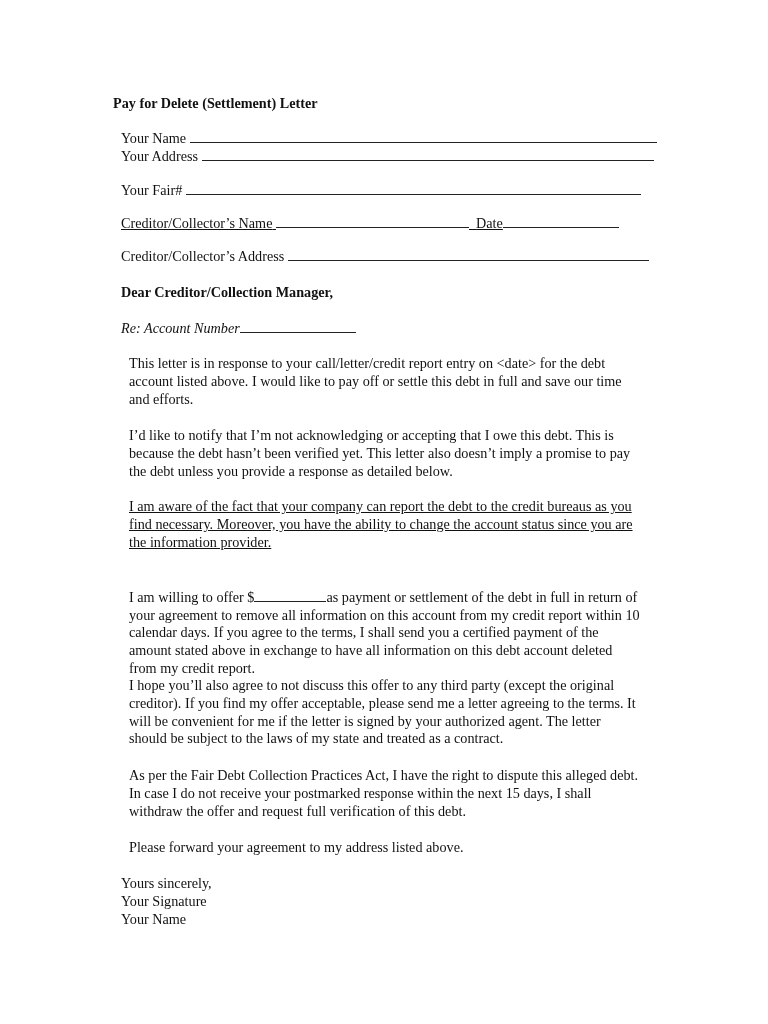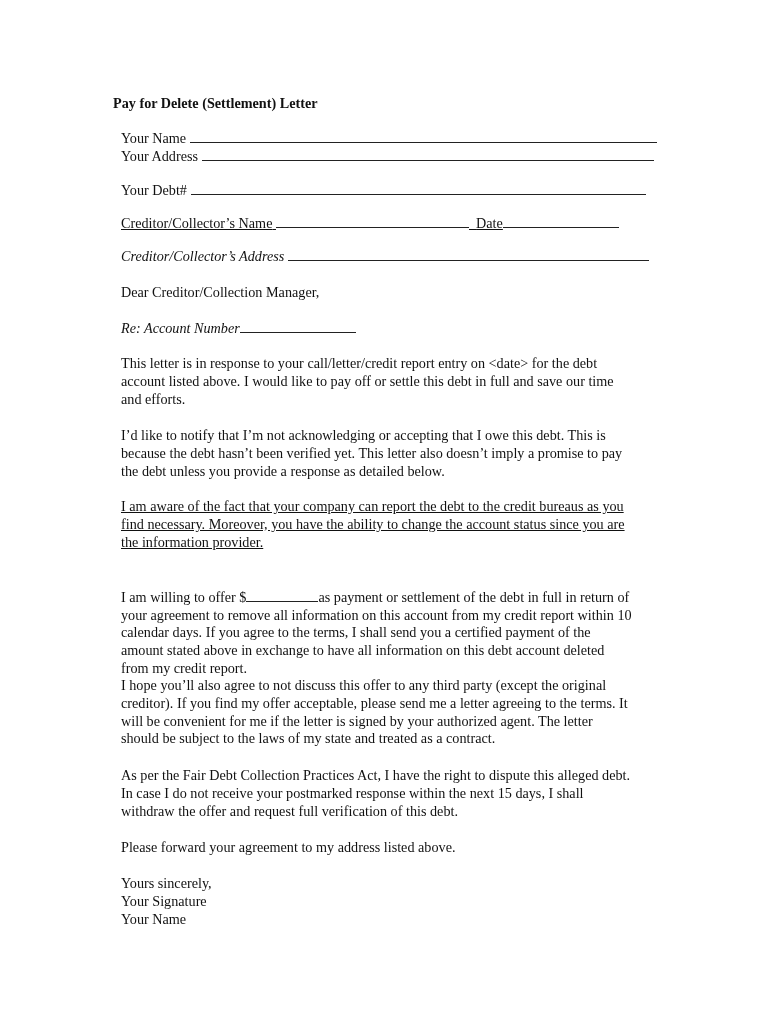--- a/index.html
+++ b/index.html
@@ -36,21 +36,21 @@
       white-space: nowrap;
     }
     .blank {
       display: inline-block;
       border-bottom: 1px solid #222;
       height: 13px;
       vertical-align: baseline;
     }
     .para {
       position: absolute;
-      left: 8px;
+      left: 16px;
       width: 545px;
       white-space: pre-line;
     }
   </style>
 </head>
 <body>
 
 <div class="page">
 
   <div class="title">Pay for Delete (Settlement) Letter</div>
@@ -59,36 +59,36 @@
     <span>Your Name</span>
     <span class="blank" style="width:467px;"></span>
   </div>
 
   <div class="line" style="top:147px;">
     <span>Your Address</span>
     <span class="blank" style="width:452px;"></span>
   </div>
 
   <div class="line" style="top:181px;">
-    <span>Your Debt#</span>
+    <span>Your Fair#</span>
     <span class="blank" style="width:455px;"></span>
   </div>
 
   <div class="line" style="top:214px;text-decoration:underline;">
     <span>Creditor/Collector’s Name</span>
     <span class="blank" style="width:193px;"></span>
     &nbsp;<span>Date</span><span class="blank" style="width:116px;"></span>
   </div>
 
-  <div class="line" style="top:247px;font-style:italic;">
+  <div class="line" style="top:247px;">
     <span>Creditor/Collector’s Address</span>
     <span class="blank" style="width:361px;"></span>
   </div>
 
-  <div class="line" style="top:284px;">Dear Creditor/Collection Manager,</div>
+  <div class="line" style="top:284px;font-weight:bold;">Dear Creditor/Collection Manager,</div>
 
   <div class="line" style="top:319px;font-style:italic;">
     <span>Re: Account Number</span><span class="blank" style="width:116px;"></span>
   </div>
 
   <div class="para" style="top:355px;">This letter is in response to your call/letter/credit report entry on &lt;date&gt; for the debt
 account listed above. I would like to pay off or settle this debt in full and save our time
 and efforts.</div>
 
   <div class="para" style="top:427px;">I’d like to notify that I’m not acknowledging or accepting that I owe this debt. This is

